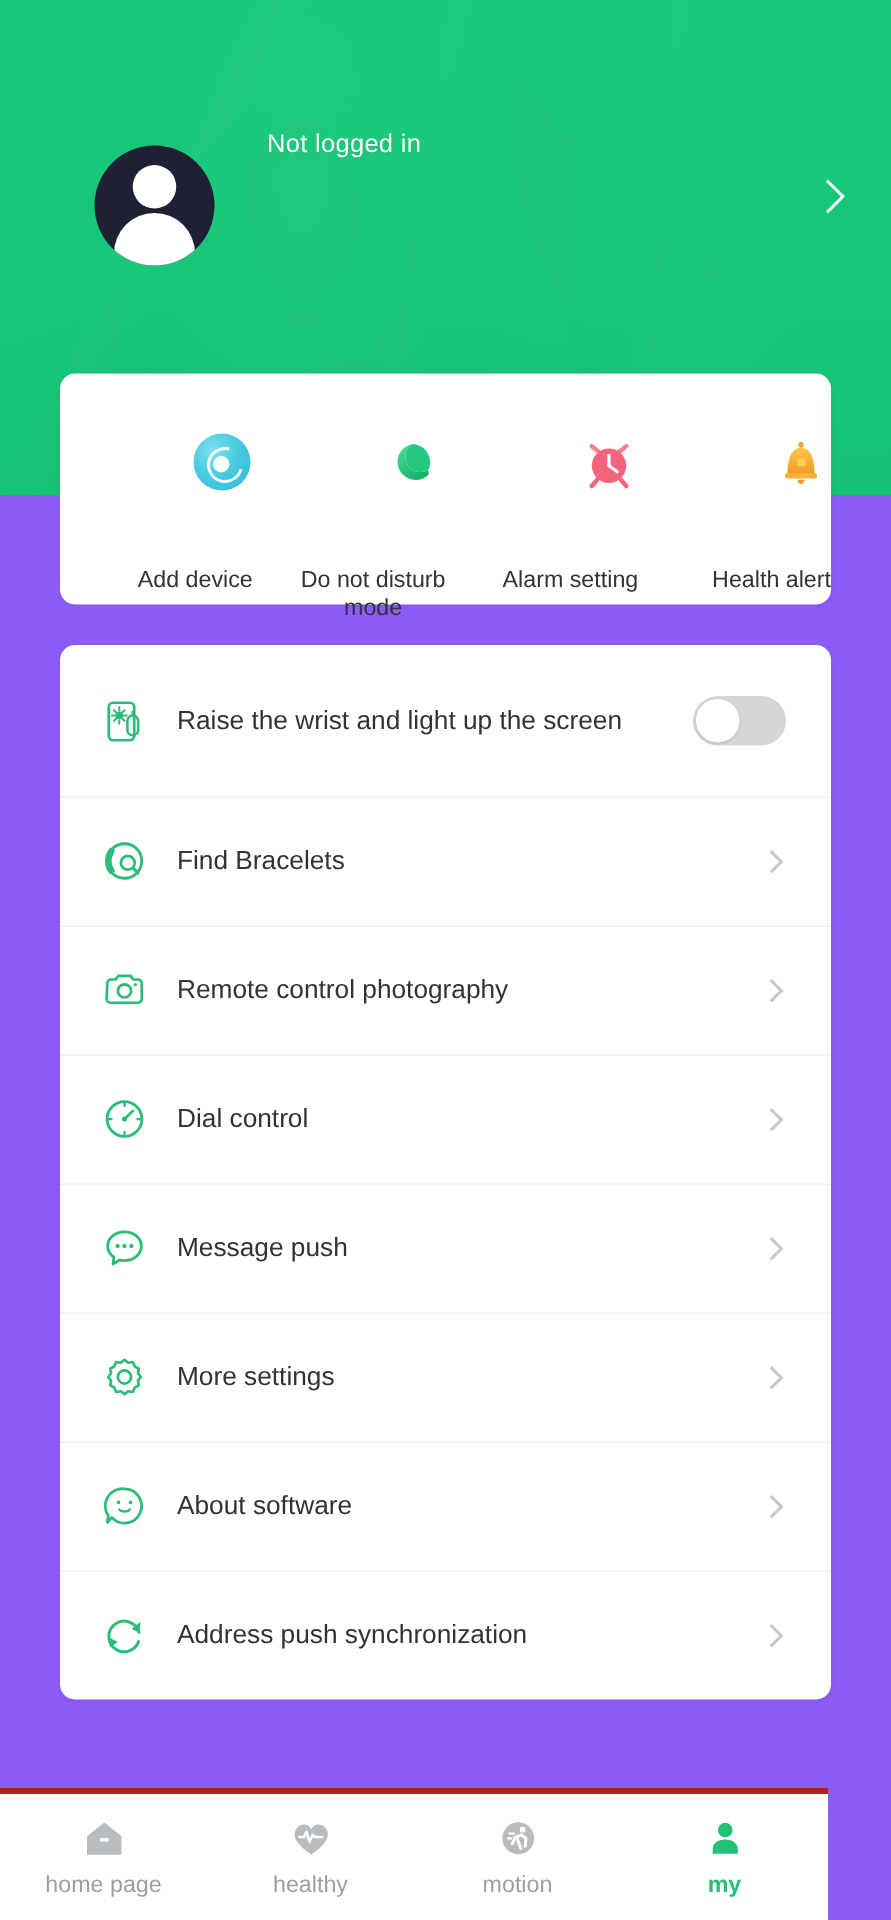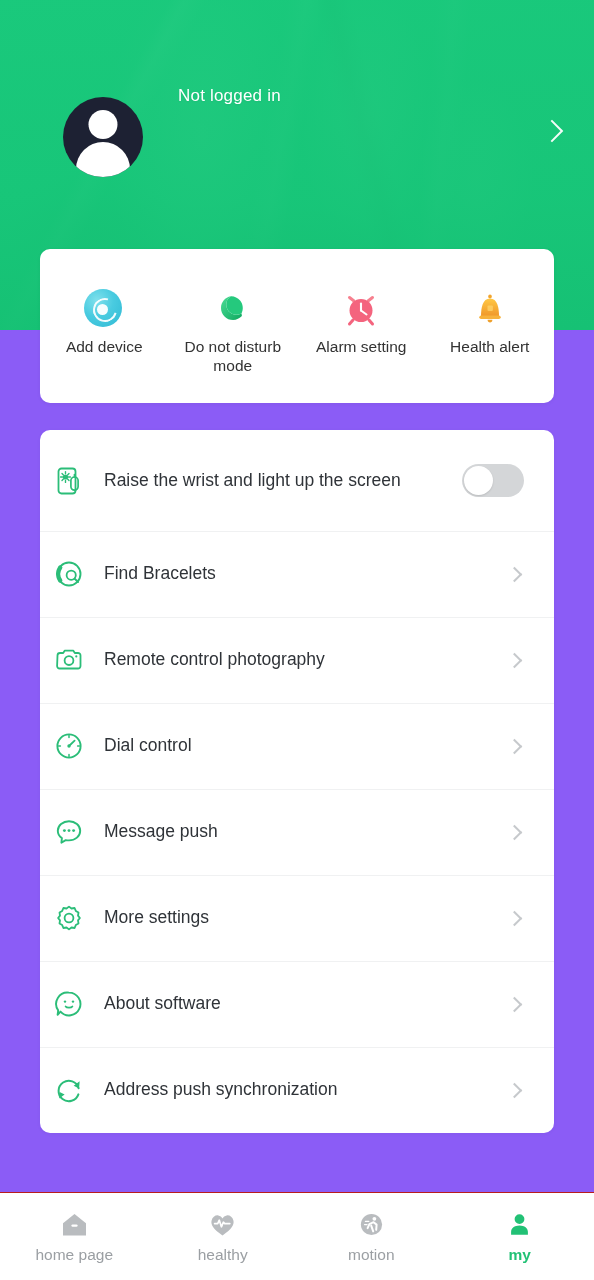--- a/index.html
+++ b/index.html
@@ -101,21 +101,22 @@
     border-radius: 10px;
     box-shadow: 0 1px 4px rgba(0,0,0,.05);
     display: flex;
     align-items: flex-start;
     padding-top: 40px;
   }
   .quick-item {
     flex: 1;
     display: flex;
     flex-direction: column;
-    align-items: center;
+    align-items: flex-end;
+    gap: 40px;
   }
   .quick-icon { width: 40px; height: 40px; position: relative; }
   .quick-label {
     margin-top: 8px;
     font-size: 15.5px;
     color: #333333;
     text-align: center;
     line-height: 1.25;
     white-space: pre-line;
   }
@@ -162,21 +163,21 @@
     background: #ffffff;
     border-radius: 10px;
     box-shadow: 0 1px 4px rgba(0,0,0,.04);
     overflow: hidden;
   }
   .row {
     position: relative;
     display: flex;
     align-items: center;
     height: 86px;
-    padding: 0 30px 0 8px;
+    padding: 0 30px 0 22px;
   }
   .row.tall { height: 101px; }
   .row + .row::before {
     content: "";
     position: absolute;
     left: 0; right: 0; top: 0;
     height: 1px;
     background: #f0f1f2;
   }
   .row-icon {
@@ -215,23 +216,23 @@
     width: 29px; height: 29px;
     border-radius: 50%;
     background: #ffffff;
     box-shadow: 0 1px 2px rgba(0,0,0,.12);
   }
 
   
   .bottom-nav {
     position: absolute;
     left: 0; bottom: 0;
-    width: 594px; height: 88px;
-    background: #ffffff;
-    border-top: 1px solid #b91c1c;
+    width: 552px; height: 88px;
+    background: #ffffff;
+    border-top: 4px solid #b91c1c;
     display: flex;
     align-items: center;
   }
   .nav-item {
     flex: 1;
     display: flex;
     flex-direction: column;
     align-items: center;
     justify-content: center;
     gap: 7px;

